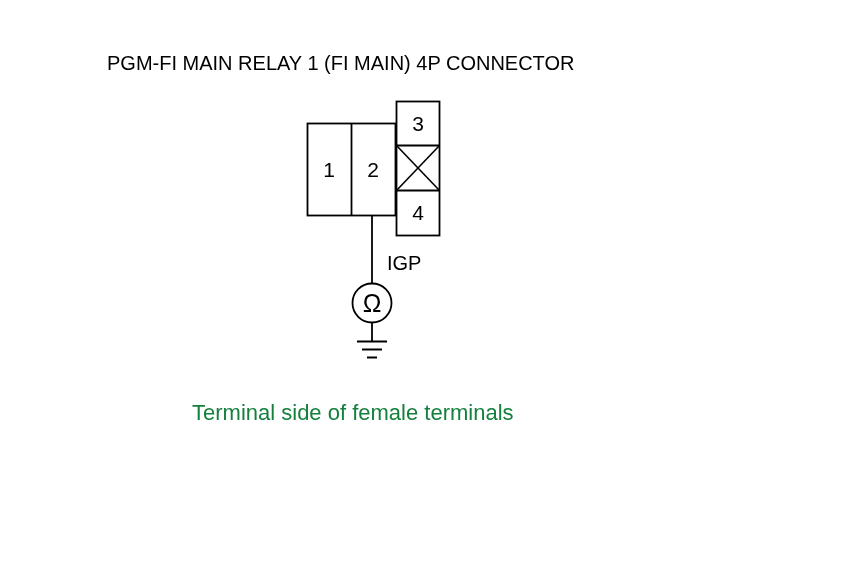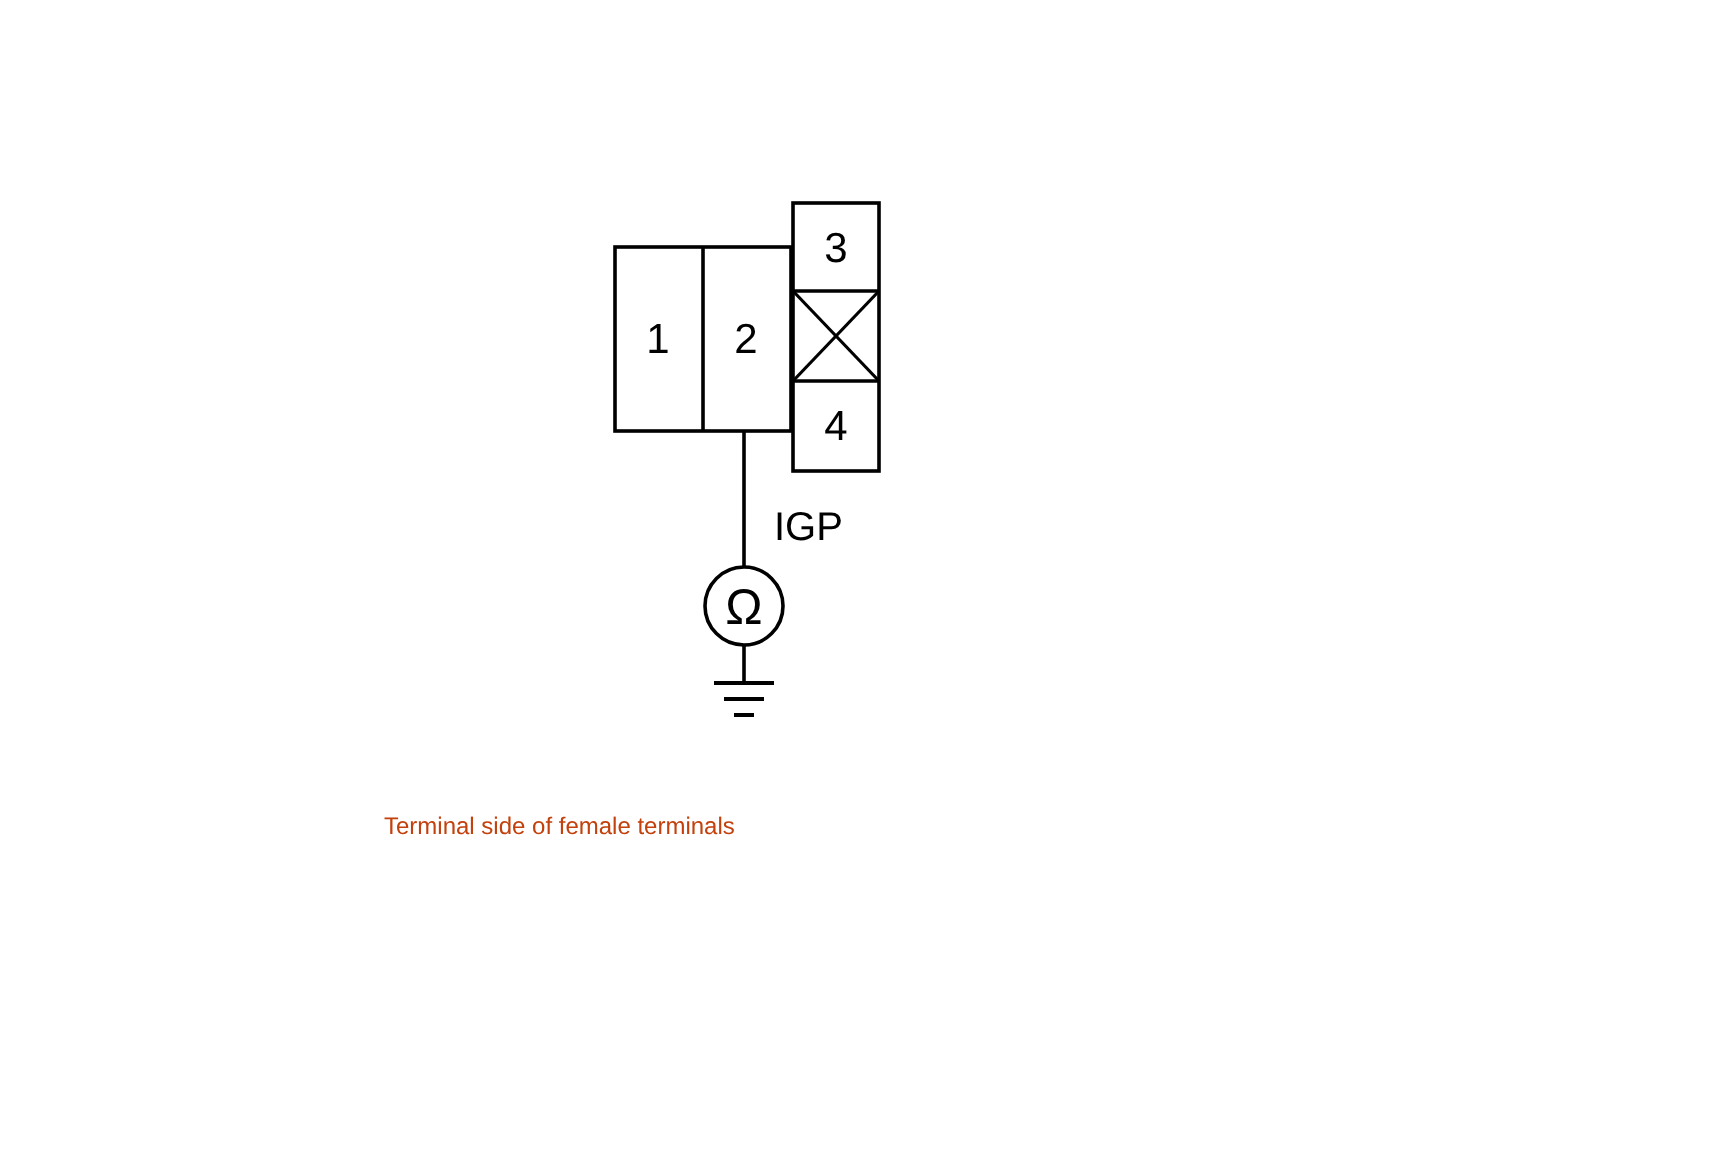--- a/index.html
+++ b/index.html
@@ -22,43 +22,44 @@
       top: 51px;
       font-size: 20px;
       line-height: 24px;
       white-space: nowrap;
       color: #000000;
     }
     .caption {
       position: absolute;
       left: 192px;
       top: 401px;
-      font-size: 12px;
+      font-size: 22px;
       line-height: 24px;
       white-space: nowrap;
-      color: #c2410c;
+      color: #15803d;
     }
     .diagram-svg {
       position: absolute;
       left: 0;
       top: 0;
     }
     .diagram-svg text {
       font-family: "Liberation Sans", sans-serif;
       fill: #000000;
     }
     .cell-num { font-size: 21px; }
     .wire-label { font-size: 20px; }
     .meter-glyph { font-size: 25px; }
   </style>
 </head>
 <body>
 
 <div class="page">
 
+  <div class="title">PGM-FI MAIN RELAY 1 (FI MAIN) 4P CONNECTOR</div>
 
   <svg class="diagram-svg" width="860" height="580" viewBox="0 0 860 580" xmlns="http://www.w3.org/2000/svg">
 
     <rect x="307.5" y="123.5" width="88" height="92" fill="none" stroke="#000000" stroke-width="1.8"></rect>
     <line x1="351.5" y1="123.5" x2="351.5" y2="215.5" stroke="#000000" stroke-width="1.8"></line>
 
     <rect x="396.5" y="101.5" width="43" height="134" fill="none" stroke="#000000" stroke-width="1.8"></rect>
     <line x1="396.5" y1="145.5" x2="439.5" y2="145.5" stroke="#000000" stroke-width="1.8"></line>
     <line x1="396.5" y1="190.5" x2="439.5" y2="190.5" stroke="#000000" stroke-width="1.8"></line>
 

